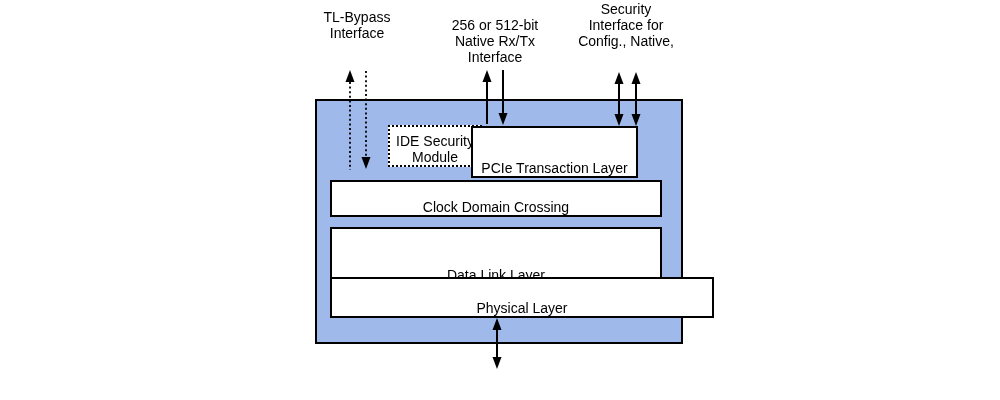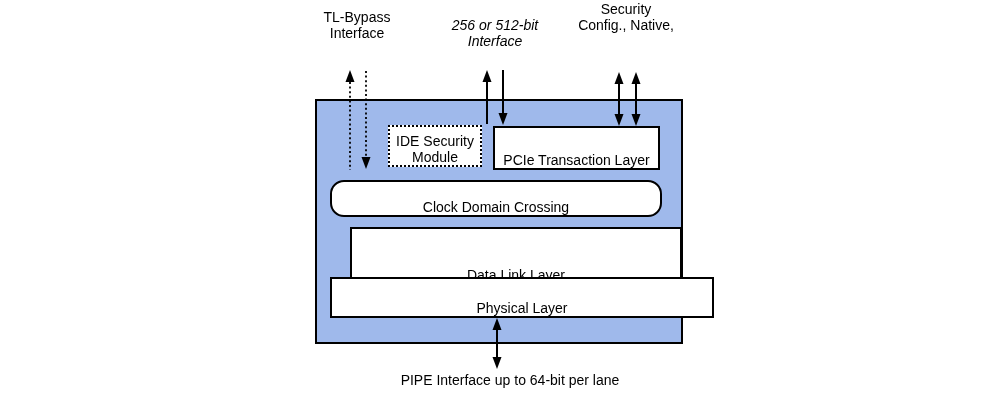--- a/index.html
+++ b/index.html
@@ -36,33 +36,33 @@
     display: flex;
     align-items: flex-end;
     justify-content: center;
     text-align: center;
     font-size: 14px;
     line-height: 16px;
     z-index: 2;
   }
   .block.dashed { border: 2px dotted var(--line-color); }
   .block-ide { left: 388px; top: 125px; width: 94px; height: 42px; }
-  .block-ptl { left: 493px; top: 126px; width: 167px; height: 44px; }
-  .block-cdc { left: 330px; top: 180px; width: 332px; height: 37px; border-radius: 14px; }
-  .block-dll { left: 350px; top: 227px; width: 332px; height: 58px; }
+  .block-ptl { left: 471px; top: 126px; width: 167px; height: 52px; }
+  .block-cdc { left: 330px; top: 180px; width: 332px; height: 37px; }
+  .block-dll { left: 330px; top: 227px; width: 332px; height: 58px; }
   .block-phy { left: 330px; top: 277px; width: 384px; height: 41px; }
   .iface-label {
     position: absolute;
     text-align: center;
     font-size: 14px;
     line-height: 16px;
     z-index: 3;
   }
   .lbl-tlbypass { left: 287px; top: 9px; width: 140px; }
-  .lbl-native   { left: 425px; top: 17px; width: 140px; font-style: italic; }
+  .lbl-native   { left: 425px; top: 17px; width: 140px; }
   .lbl-sideband { left: 548px; top: 1px;  width: 156px; }
   .lbl-pipe     { left: 360px; top: 372px; width: 300px; }
   .arrow-layer {
     position: absolute;
     left: 0; top: 0;
     width: 1000px; height: 400px;
     z-index: 4;
     pointer-events: none;
   }
   .arrow-layer line { stroke: var(--line-color); stroke-width: 2; }
@@ -91,28 +91,27 @@
   <div class="block block-phy">
     <span>Physical Layer</span>
   </div>
 
   <div class="iface-label lbl-tlbypass">
     <div>TL-Bypass</div>
     <div>Interface</div>
   </div>
   <div class="iface-label lbl-native">
     <div>256 or 512-bit</div>
+    <div>Native Rx/Tx</div>
     <div>Interface</div>
   </div>
   <div class="iface-label lbl-sideband">
     <div>Security</div>
+    <div>Interface for</div>
     <div>Config., Native,</div>
-  </div>
-  <div class="iface-label lbl-pipe">
-    <span>PIPE Interface up to 64-bit per lane</span>
   </div>
 
   <svg class="arrow-layer" viewBox="0 0 1000 400" xmlns="http://www.w3.org/2000/svg" aria-hidden="true">
 
     <g>
       <line class="dotted" x1="350" y1="82" x2="350" y2="170"></line>
       <path d="M350 70 L345.5 82 L354.5 82 Z"></path>
     </g>
 
     <g>

